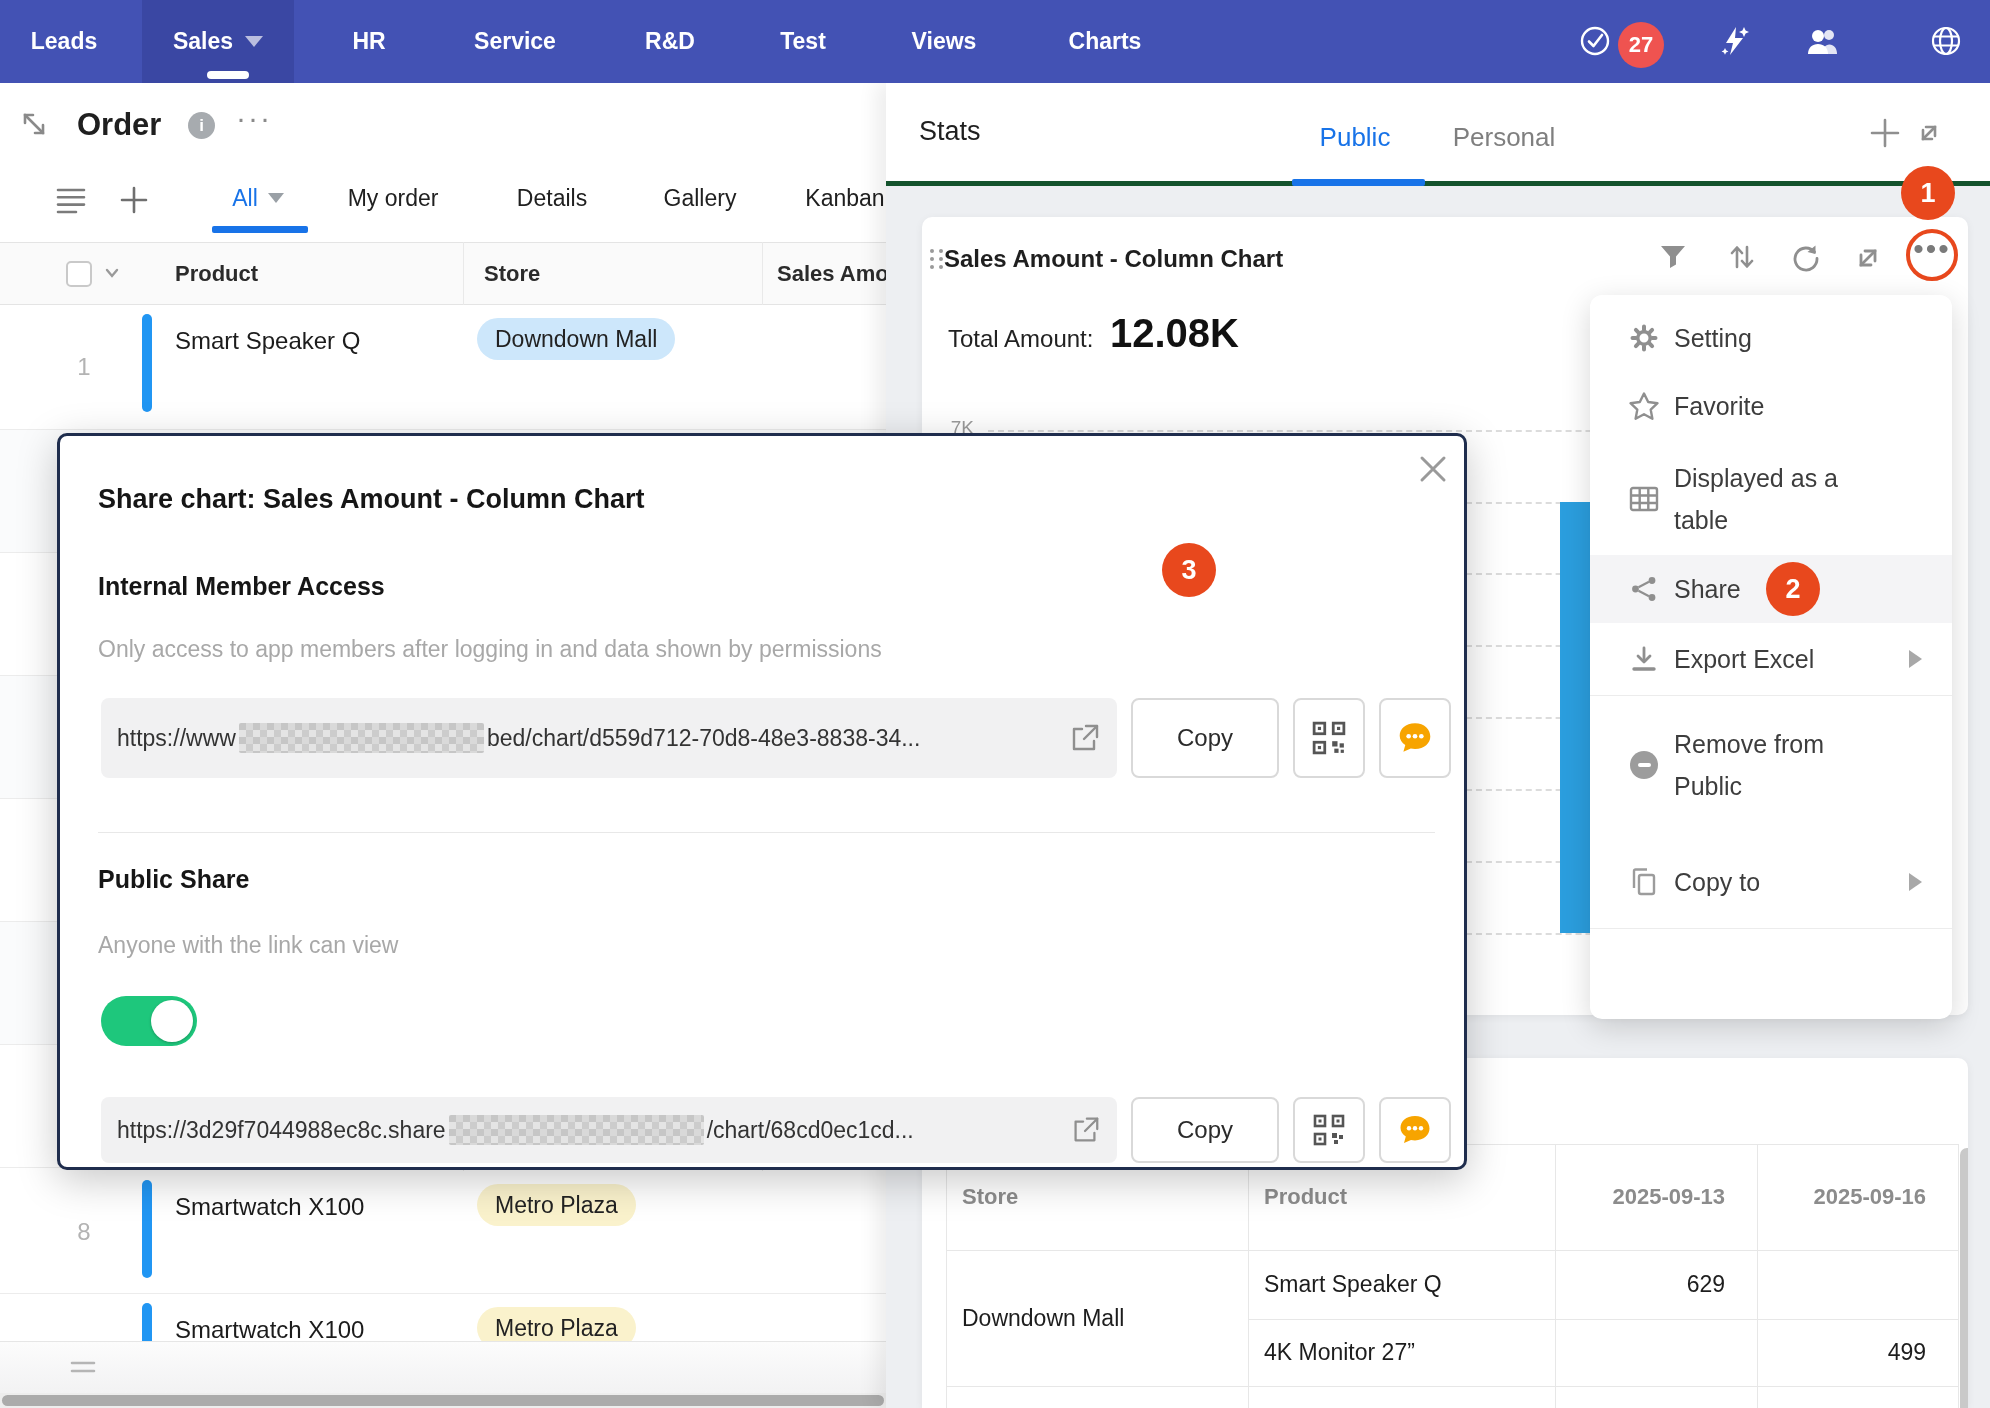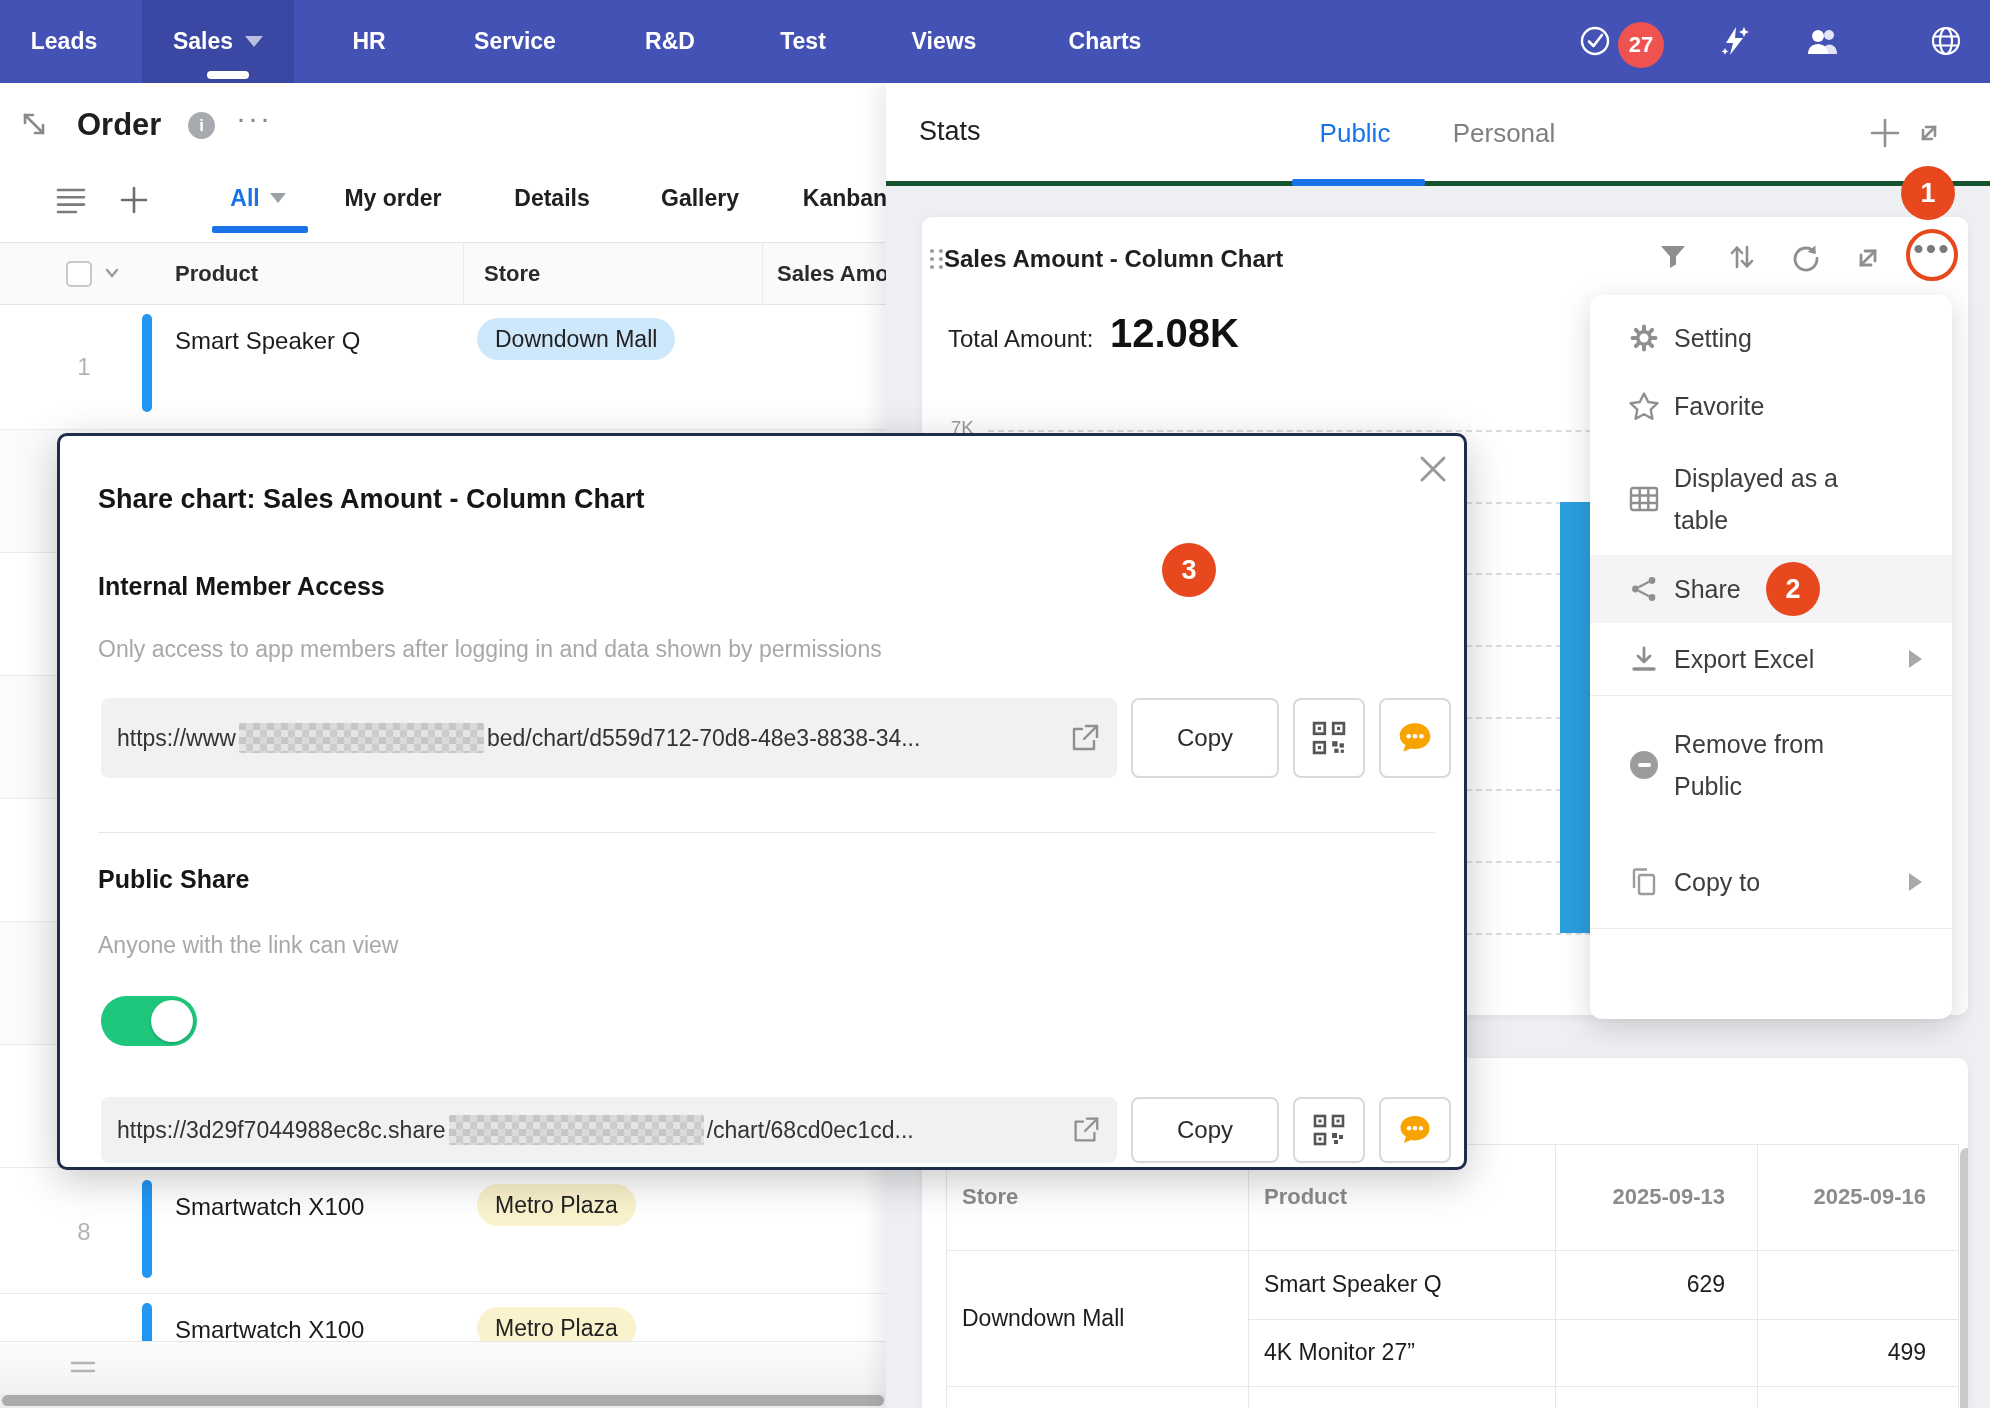--- a/index.html
+++ b/index.html
@@ -9,41 +9,41 @@
   
   #nav{position:absolute;left:0;top:0;width:1990px;height:83px;background:#4352b4;z-index:20}
   .ntab{position:absolute;top:0;height:83px;display:flex;align-items:center;justify-content:center;color:#fff;font-size:23px;font-weight:700;cursor:pointer}
   #sales-tab{background:#3a47a3}
   .caret-w{width:0;height:0;border-left:9px solid transparent;border-right:9px solid transparent;border-top:11px solid rgba(255,255,255,.65);margin-left:12px}
   .sales-pill{position:absolute;left:65px;bottom:4px;width:42px;height:8px;border-radius:4px;background:#fff}
   .navic{position:absolute;top:0;display:flex;align-items:center;justify-content:center}
   .nbadge{position:absolute;left:1618px;top:22px;width:46px;height:46px;border-radius:50%;background:#ef5350;color:#fff;font-size:22px;font-weight:700;display:flex;align-items:center;justify-content:center}
   
   #order-panel{position:absolute;left:0;top:83px;width:886px;height:1325px;background:#fff;overflow:hidden;z-index:1}
-  .vtab{position:absolute;top:95px;height:40px;display:flex;align-items:center;justify-content:center;font-size:23px;font-weight:700;color:#202020;cursor:pointer}
+  .vtab{position:absolute;top:95px;height:40px;display:flex;align-items:center;justify-content:center;font-size:23px;font-weight:400;color:#202020;cursor:pointer}
   .vtab.blue{color:#1873e8}
   .caret-g{width:0;height:0;border-left:8px solid transparent;border-right:8px solid transparent;border-top:10px solid #9aa0a6;margin-left:10px}
   #thead{position:absolute;left:0;top:159px;width:886px;height:63px;background:#fafafa;border-top:1px solid #e4e4e4;border-bottom:1px solid #e4e4e4;box-sizing:border-box}
   .hcell{position:absolute;top:0;height:100%;display:flex;align-items:center;font-size:22px;font-weight:700;color:#2b2b2b;white-space:nowrap}
   .cb{position:absolute;left:66px;top:18px;width:26px;height:26px;border:2px solid #c9c9c9;border-radius:5px;background:#fff;box-sizing:border-box}
   .coldiv{position:absolute;top:159px;width:1px;height:1099px;background:#e9e9e9}
   .lrow{position:absolute;left:0;width:886px;border-bottom:1px solid #ececec;background:#fff;box-sizing:border-box}
   .lrow.alt{background:#fafbfc}
   .rnum{position:absolute;left:62px;width:44px;text-align:center;color:#b3b3b3;font-size:24px;top:50%;transform:translateY(-50%)}
   .rbar{position:absolute;left:142px;top:9px;width:10px;height:98px;border-radius:5px;background:#2196f3}
   .rprod{position:absolute;left:175px;top:22px;font-size:24px;color:#1c1c1c;white-space:nowrap}
   .rpill{position:absolute;left:477px;top:13px;height:42px;border-radius:21px;display:inline-flex;align-items:center;padding:0 18px;font-size:23px;color:#222;white-space:nowrap}
   .pill-blue{background:#cde7fb}.pill-yel{background:#faf2cc}
   #lfooter{position:absolute;left:0;top:1258px;width:886px;height:52px;background:linear-gradient(#fcfcfc,#f2f2f3);border-top:1px solid #e6e6e6;box-sizing:border-box;z-index:3}
   #hscroll{position:absolute;left:0;top:1310px;width:886px;height:15px;background:#ededed;z-index:3}
   #hscroll .thumb{position:absolute;left:2px;top:2px;width:882px;height:11px;border-radius:6px;background:#ababab}
   
   #stats-panel{position:absolute;left:886px;top:83px;width:1104px;height:1325px;background:#edeff2;box-shadow:-10px 0 18px rgba(0,0,0,.07);z-index:10}
   #stats-header{position:absolute;left:0;top:0;width:1104px;height:103px;background:#fff;border-bottom:5px solid #14532d;box-sizing:border-box}
-  .stab{position:absolute;top:30px;height:40px;display:flex;align-items:center;justify-content:center;font-size:26px;cursor:pointer}
+  .stab{position:absolute;top:30px;height:40px;display:flex;align-items:flex-end;justify-content:center;font-size:26px;cursor:pointer}
   .card{position:absolute;background:#fff;border-radius:10px;box-shadow:0 2px 8px rgba(0,0,0,.06)}
   .gl{position:absolute;left:66px;width:962px;height:0;border-top:2px dashed #dcdcdc}
   .ring{position:absolute;width:52px;height:52px;border:4px solid #e8481d;border-radius:50%;box-sizing:border-box;display:flex;align-items:center;justify-content:center;cursor:pointer;background:#fff}
   .dots3{color:#7a7a7a;font-size:30px;letter-spacing:2px;line-height:0;padding-bottom:12px}
   .dots6{display:grid;grid-template-columns:repeat(2,5px);grid-gap:4px}
   .dots6 i{width:4px;height:4px;border-radius:50%;background:#9a9a9a}
   .tl{position:absolute;background:#e7e7e7}
   .tcell{position:absolute;font-size:23px;color:#1d1d1d;white-space:nowrap}
   .thg{position:absolute;font-size:22px;font-weight:700;color:#8c8c8c;white-space:nowrap}
   

